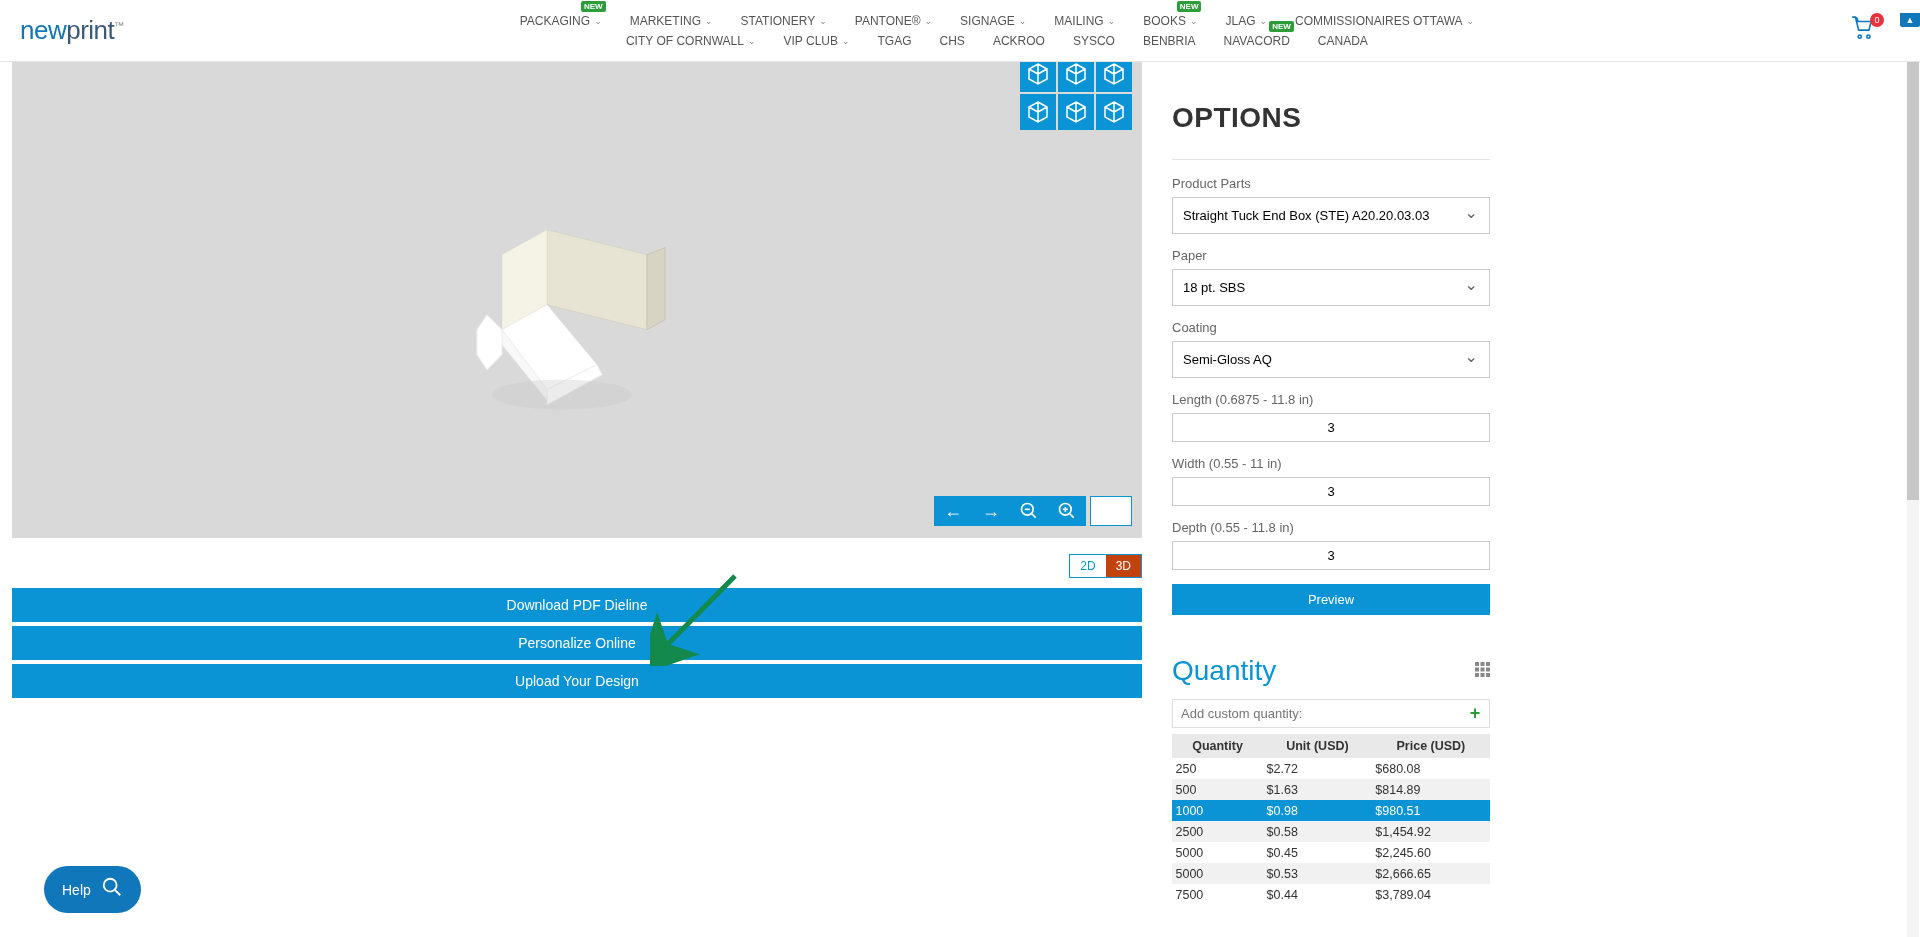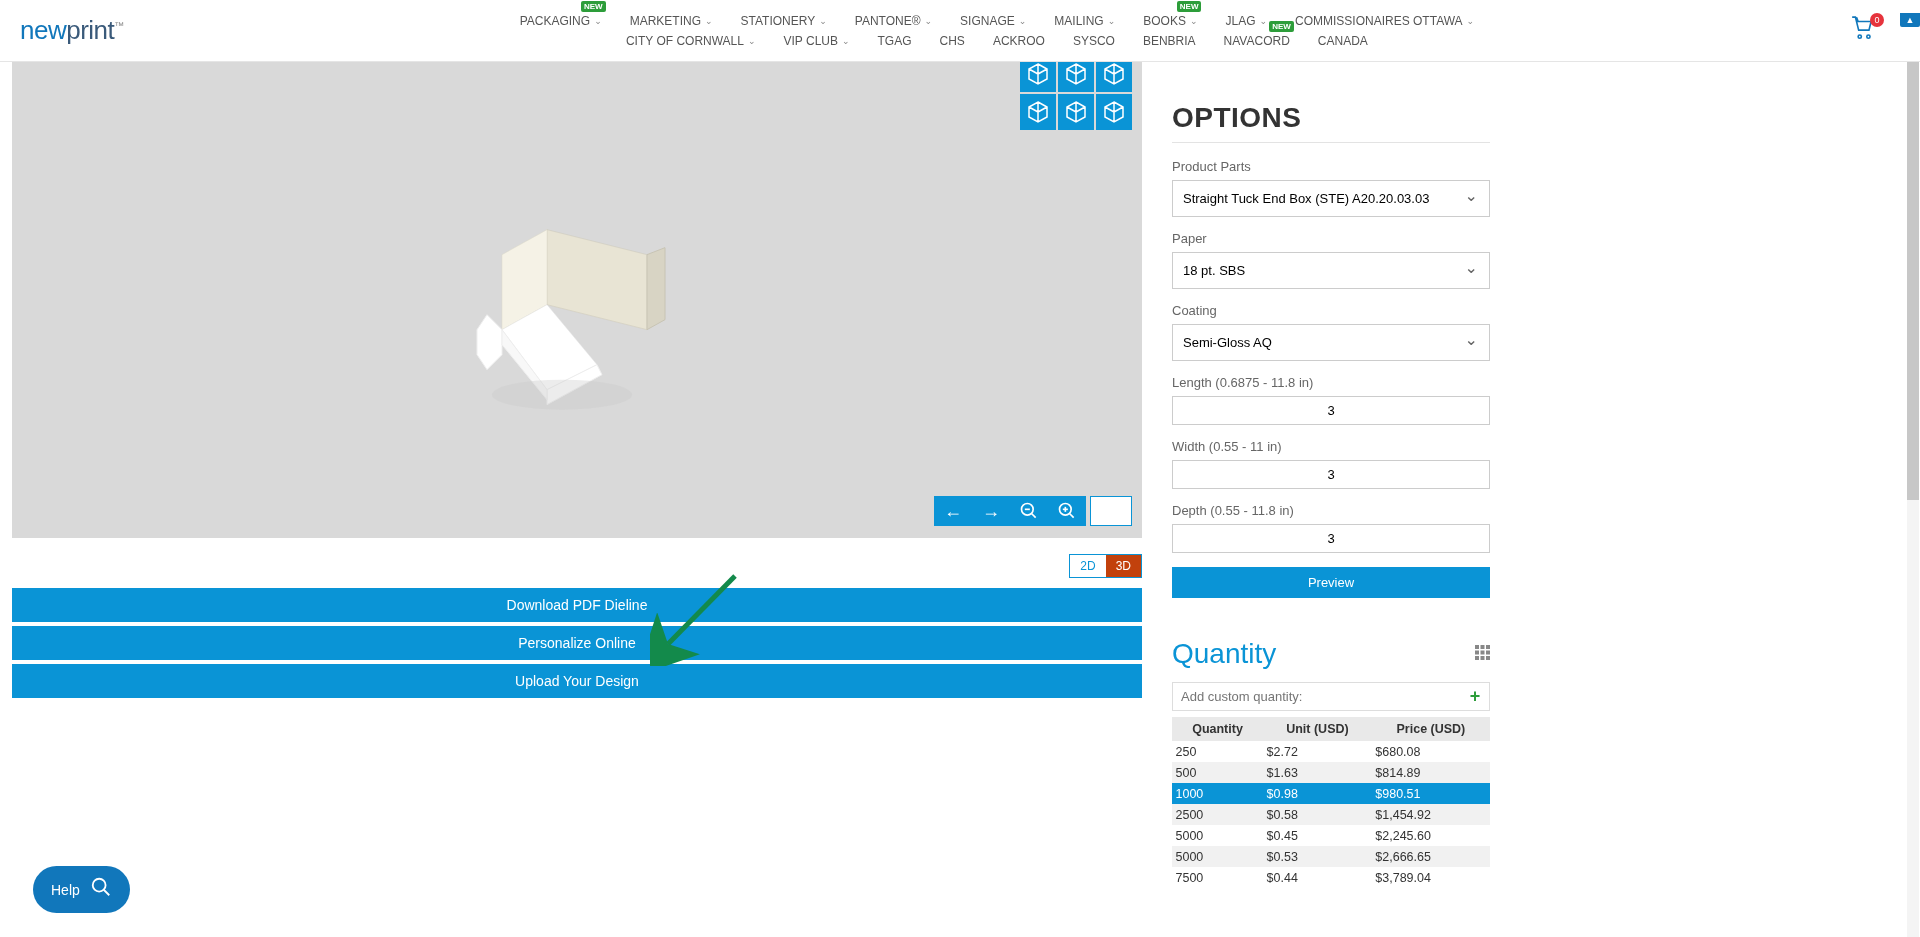--- a/index.html
+++ b/index.html
@@ -46,25 +46,25 @@
 .toggle { display: flex; border: 1px solid #0a94d6; }
 .toggle-btn { padding: 4px 10px; font-size: 12px; cursor: pointer; }
 .toggle-btn.inactive { background: #fff; color: #0a94d6; }
 .toggle-btn.active { background: #c2410c; color: #fff; }
 
 .arrow-annot { position: absolute; left: 650px; top: 504px; pointer-events: none; }
 .arrow-annot svg { width: 100px; height: 100px; }
 
 .action-btn { display: block; width: 100%; background: #0a94d6; color: #fff; text-align: center; padding: 9px; margin-bottom: 4px; font-size: 14px; cursor: pointer; }
 
-.help-bubble { position: fixed; bottom: 24px; left: 33px; background: #1177bb; color: #fff; padding: 10px 18px; border-radius: 24px; display: flex; align-items: center; gap: 10px; font-size: 14px; cursor: pointer; z-index: 50; }
+.help-bubble { position: fixed; bottom: 24px; left: 44px; background: #1177bb; color: #fff; padding: 10px 18px; border-radius: 24px; display: flex; align-items: center; gap: 10px; font-size: 14px; cursor: pointer; z-index: 50; }
 .help-bubble .mag { font-size: 18px; }
 
 
-.section-title { font-size: 28px; font-weight: 700; color: #333; margin-bottom: 8px; letter-spacing: 0.5px; }
+.section-title { font-size: 28px; font-weight: 700; color: #333; margin-bottom: 25px; letter-spacing: 0.5px; }
 .hr { border: none; border-top: 1px solid #e3e3e3; margin-bottom: 16px; }
 .field { margin-bottom: 14px; }
 .field-label { font-size: 13px; color: #666; margin-bottom: 6px; display: block; }
 .select-wrap { position: relative; }
 .select { width: 100%; border: 1px solid #ccc; padding: 10px 30px 10px 10px; font-size: 13px; background: #fff; appearance: none; cursor: pointer; }
 .select-wrap::after { content: '⌄'; position: absolute; right: 12px; top: 6px; color: #666; font-size: 16px; pointer-events: none; }
 .text-input { width: 100%; border: 1px solid #ccc; padding: 6px; text-align: center; font-size: 13px; }
 .preview-btn { width: 100%; background: #0a94d6; color: #fff; text-align: center; padding: 8px; font-size: 13px; cursor: pointer; margin-top: 4px; }
 
 .qty-header { display: flex; justify-content: space-between; align-items: center; margin-top: 40px; margin-bottom: 12px; }

